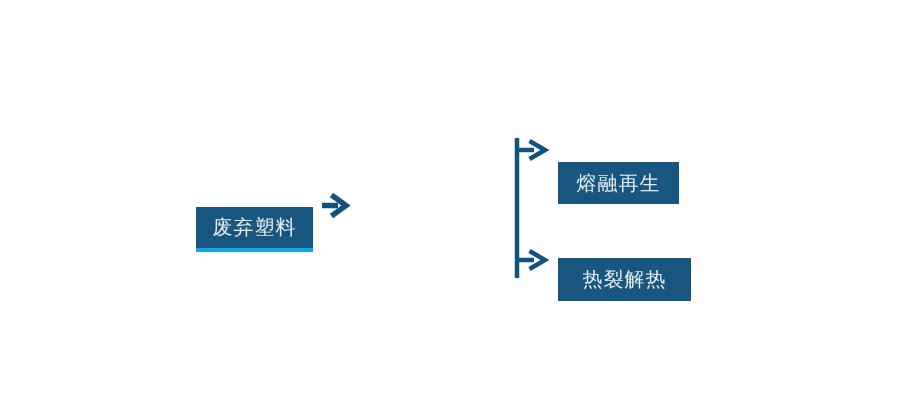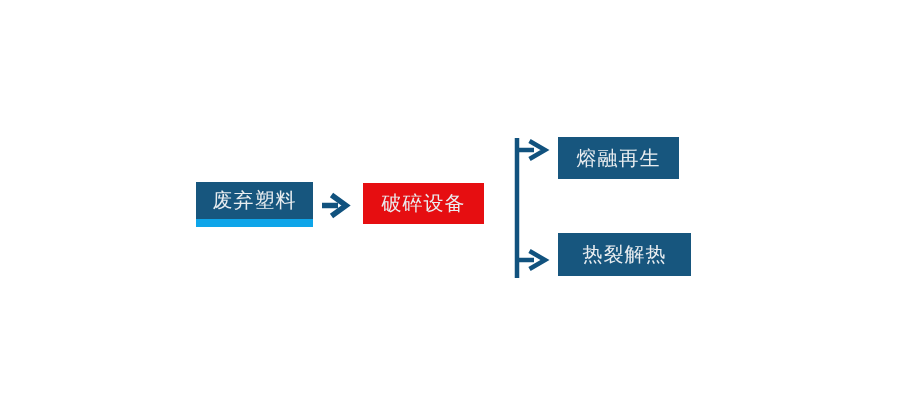--- a/index.html
+++ b/index.html
@@ -17,27 +17,28 @@
   .node {
     position: absolute;
     display: flex;
     align-items: center;
     justify-content: center;
     color: #e9edf0;
     font-size: 20px;
     letter-spacing: 1px;
     font-weight: 300;
     white-space: nowrap;
+    margin-top: 25px;
   }
   .node-blue { background: #17567e; }
   .node-red  { background: #e60e11; }
   .node-source {
     left: 196px; top: 182px;
     width: 117px; height: 45px;
-    border-bottom: 8px solid #0ea5e9;
+    border-bottom: 4px solid #0ea5e9;
   }
   .node-process {
     left: 363px; top: 183px;
     width: 121px; height: 41px;
   }
   .node-out-top {
     left: 558px; top: 137px;
     width: 121px; height: 42px;
   }
   .node-out-bottom {
@@ -75,23 +76,20 @@
     <g stroke="#11527e" fill="none" stroke-linejoin="miter">
       <path d="M517 260 H534" stroke-width="4.5"></path>
       <path d="M529.5 251 L545 260 L529.5 269" stroke-width="4.5"></path>
     </g>
   </svg>
 
   <div class="node node-blue node-source">
     <span>废弃塑料</span>
   </div>
 
-  <div class="node node-red node-process">
-    <span>破碎设备</span>
-  </div>
 
   <div class="node node-blue node-out-top">
     <span>熔融再生</span>
   </div>
 
   <div class="node node-blue node-out-bottom">
     <span>热裂解热</span>
   </div>
 
 </div>

